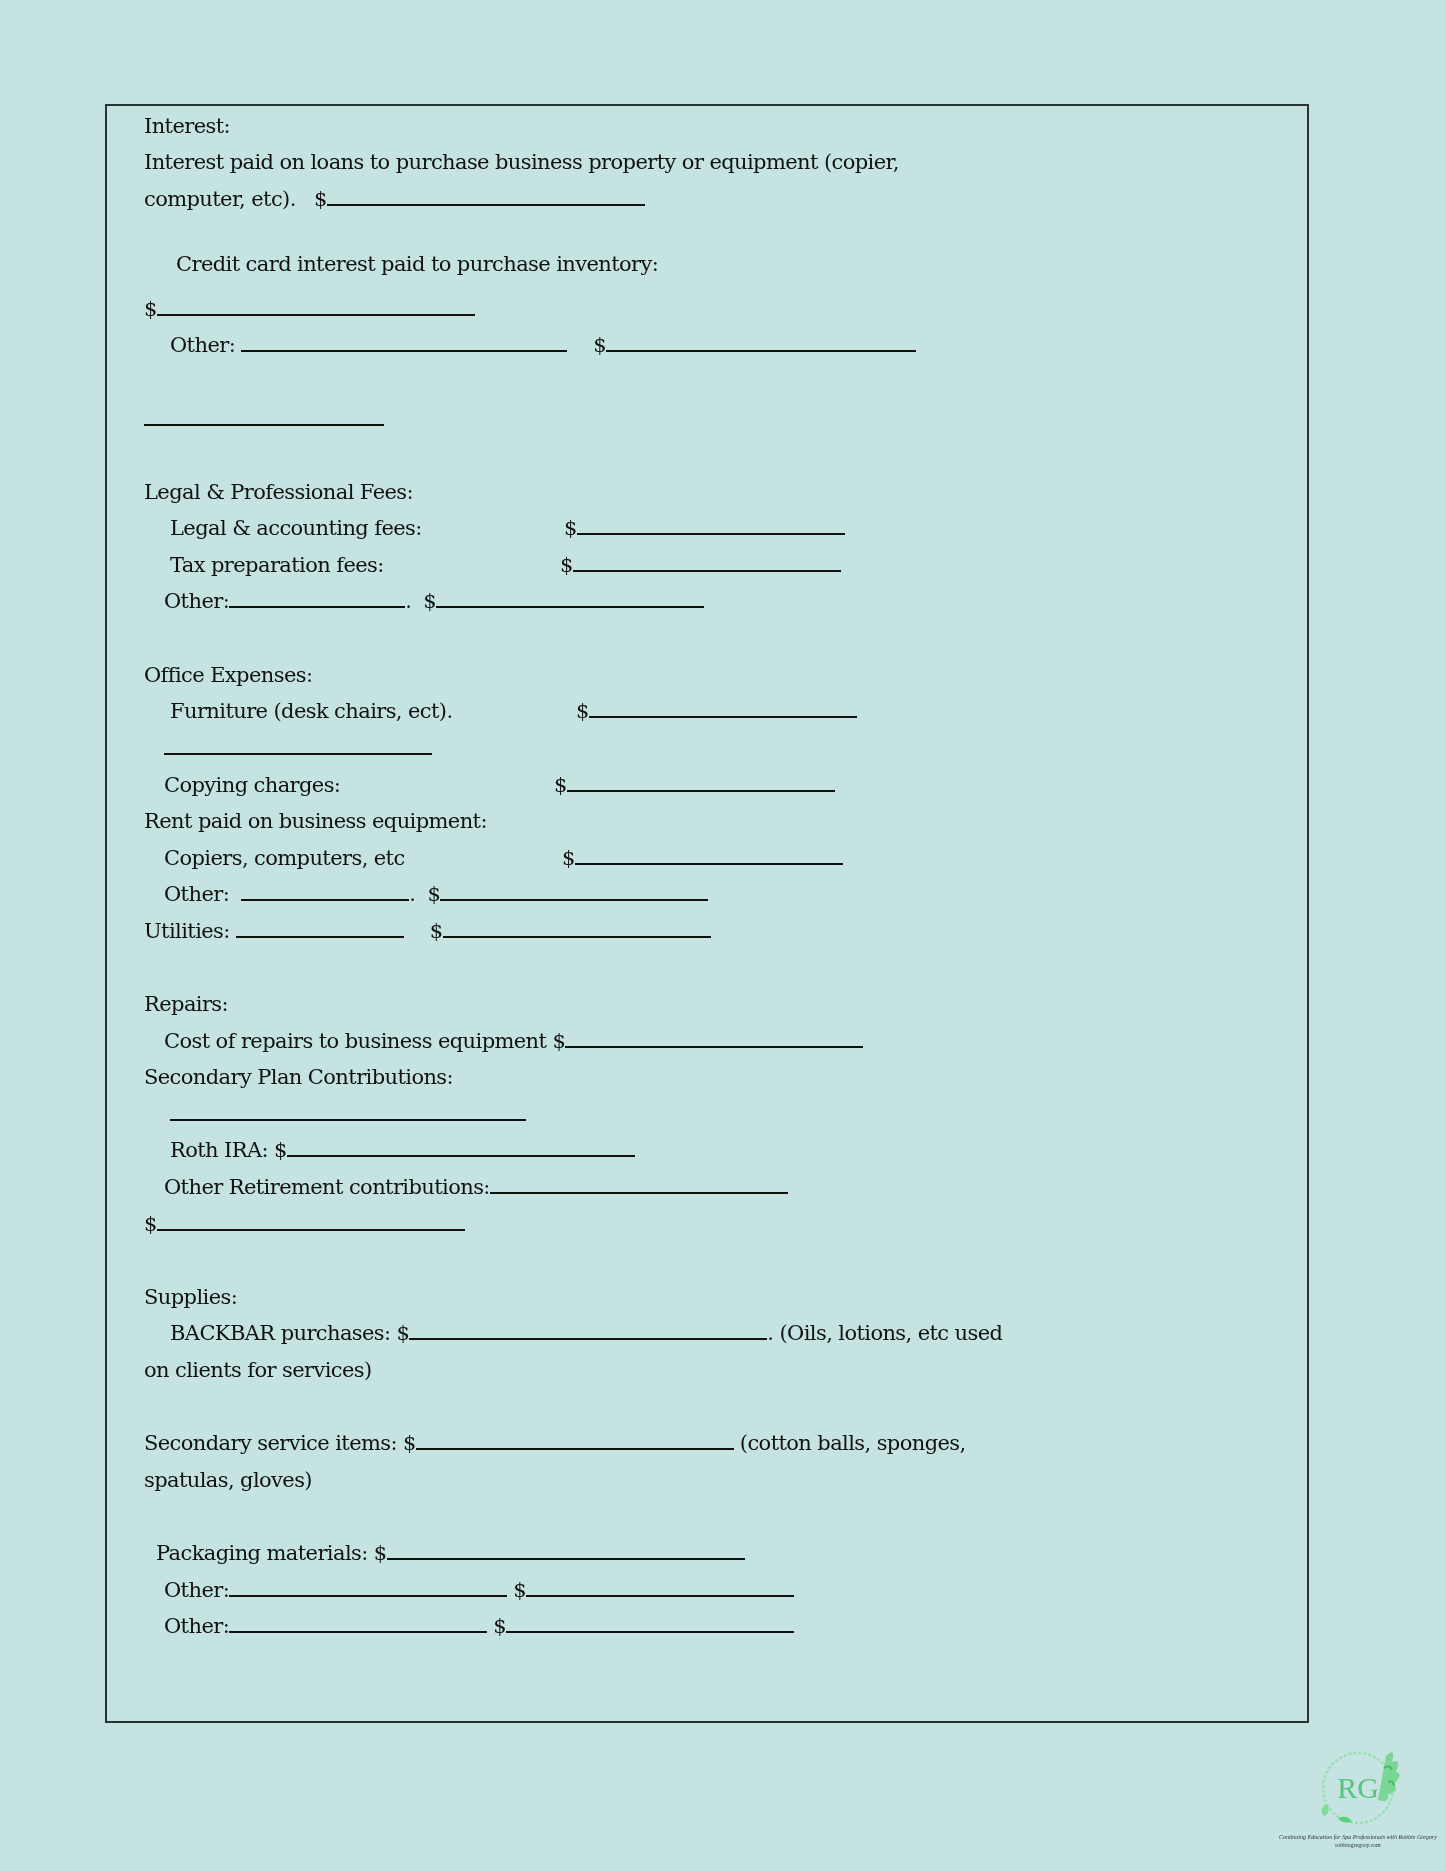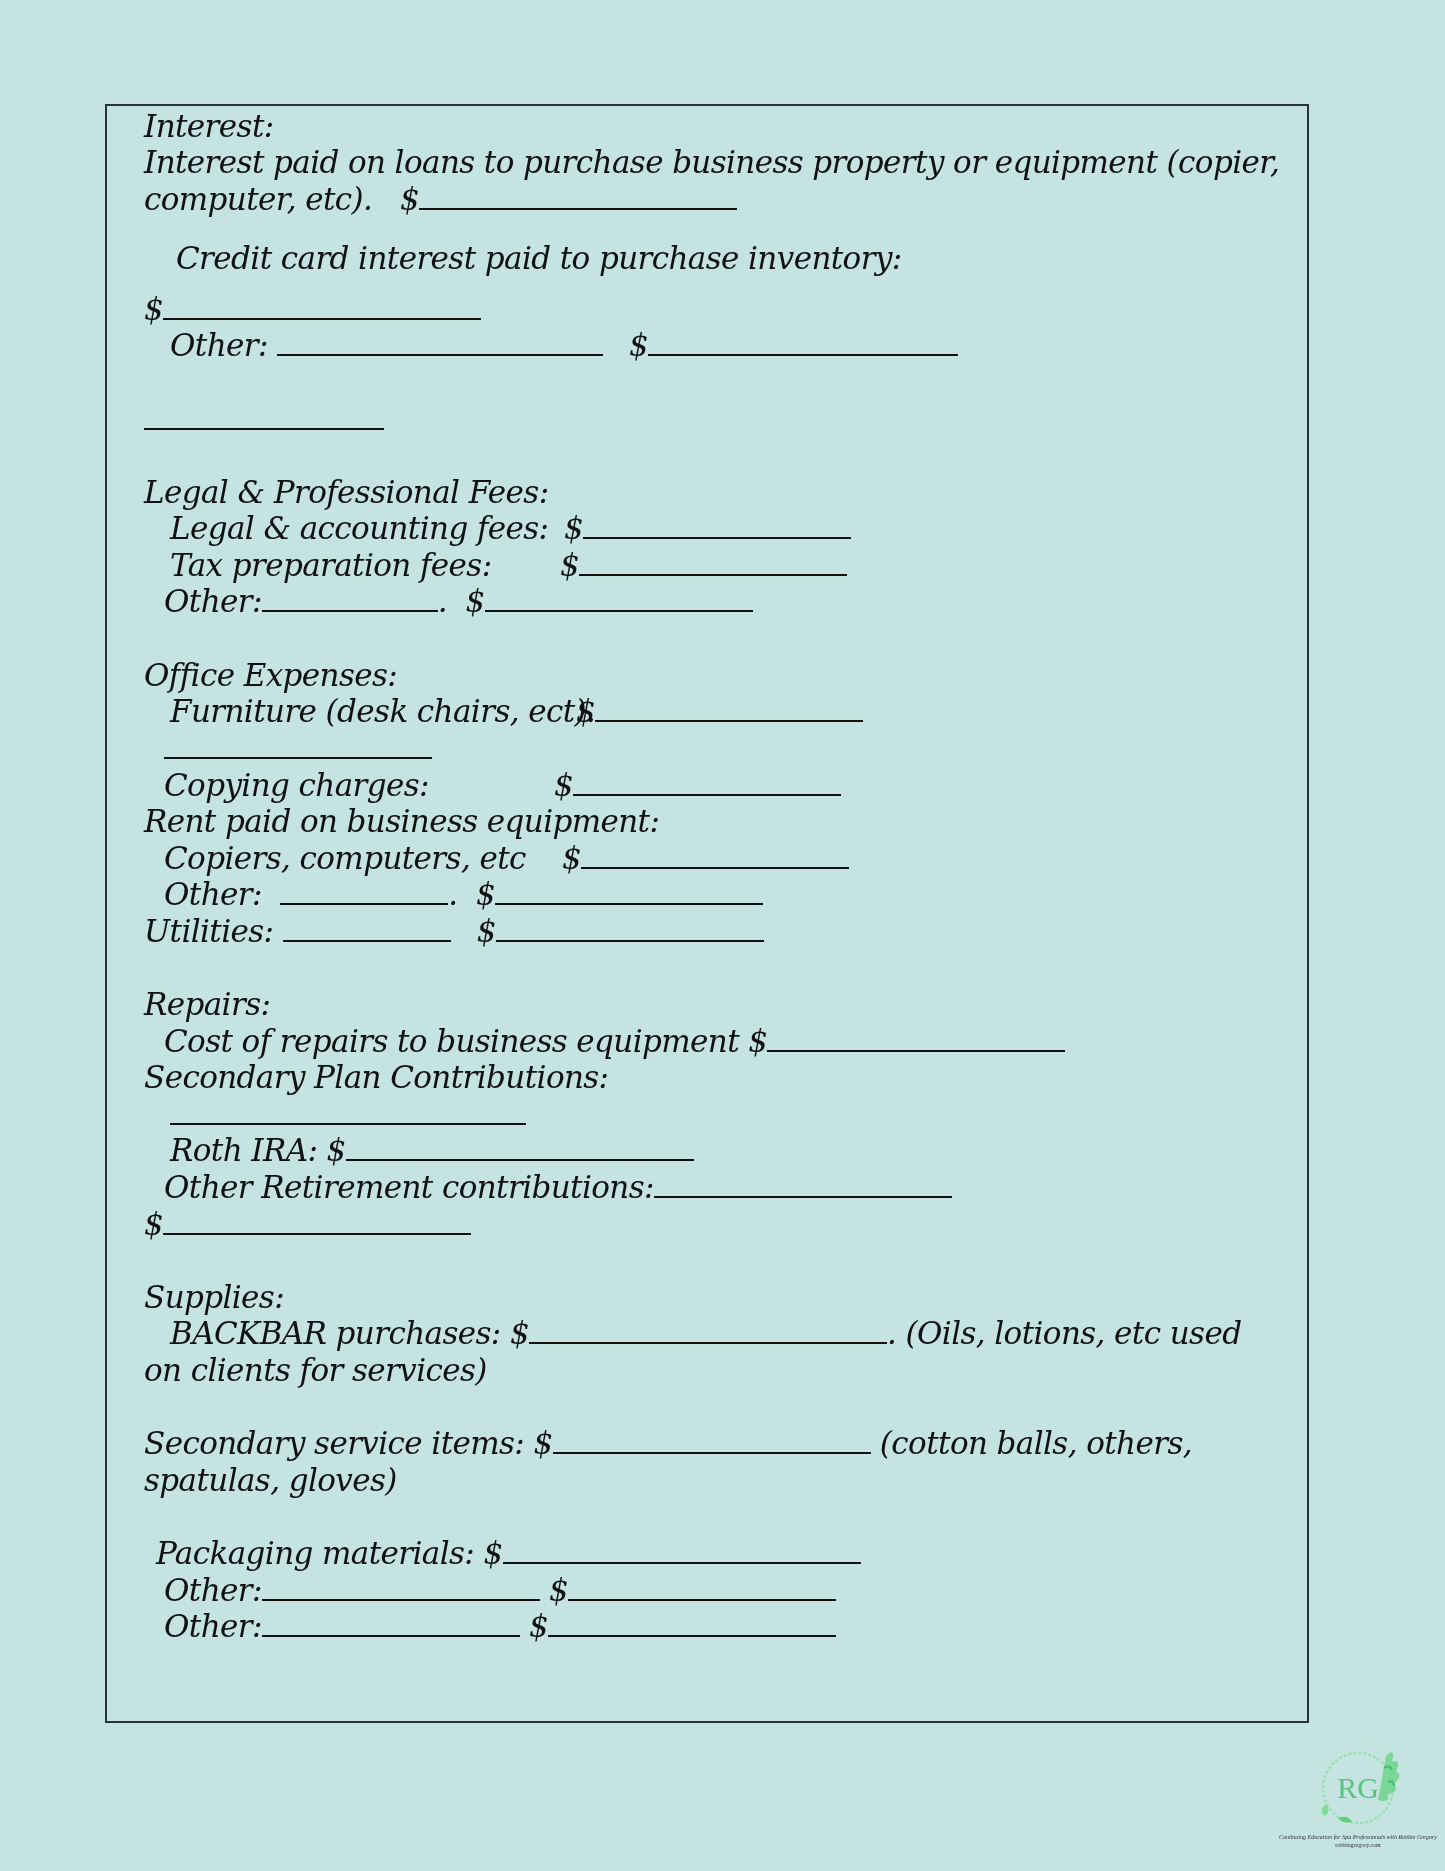--- a/index.html
+++ b/index.html
@@ -14,26 +14,25 @@
     .frame {
       position:absolute;
       left:105px; top:104px;
       width:1204px; height:1619px;
       border:2px solid #2a3433;
       box-sizing:border-box;
     }
     .line {
       position:absolute;
       left:144px;
-      font-size:31px;
+      font-size:21px;
       line-height:36px;
       white-space:pre;
       letter-spacing:-0.6px;
       transform-origin:left center;
-      font-style:italic;
     }
     .blank {
       display:inline-block;
       border-bottom:2px solid #111;
       height:22px;
       vertical-align:baseline;
     }
     .logo {
       position:absolute;
       left:1276px; top:1748px;
@@ -53,21 +52,21 @@
   </style>
 </head>
 <body>
 
 <div class="frame"></div>
 
 <div class="line" style="top:108px"><span>Interest:</span></div>
 <div class="line" style="top:144px"><span>Interest paid on loans to purchase business property or equipment (copier,</span></div>
 <div class="line" style="top:181px"><span>computer, etc).   $</span><span class="blank" style="width:318px"></span></div>
 
-<div class="line" style="top:240px;left:176px"><span>Credit card interest paid to purchase inventory:</span></div>
+<div class="line" style="top:246px;left:176px"><span>Credit card interest paid to purchase inventory:</span></div>
 <div class="line" style="top:291px"><span>$</span><span class="blank" style="width:318px"></span></div>
 <div class="line" style="top:327px;left:170px"><span>Other: </span><span class="blank" style="width:326px"></span><span style="display:inline-block;width:26px"></span><span>$</span><span class="blank" style="width:310px"></span></div>
 
 <div class="line" style="top:401px"><span class="blank" style="width:240px"></span></div>
 
 <div class="line" style="top:474px"><span>Legal &amp; Professional Fees:</span></div>
 <div class="line" style="top:510px;left:170px"><span style="display:inline-block;width:394px">Legal &amp; accounting fees:</span><span>$</span><span class="blank" style="width:268px"></span></div>
 <div class="line" style="top:547px;left:170px"><span style="display:inline-block;width:390px">Tax preparation fees:</span><span>$</span><span class="blank" style="width:268px"></span></div>
 <div class="line" style="top:583px;left:164px"><span>Other:</span><span class="blank" style="width:176px"></span><span>.  $</span><span class="blank" style="width:268px"></span></div>
 
@@ -86,21 +85,21 @@
 <div class="line" style="top:1059px"><span>Secondary Plan Contributions:</span></div>
 <div class="line" style="top:1096px;left:170px"><span class="blank" style="width:356px"></span></div>
 <div class="line" style="top:1132px;left:170px"><span>Roth IRA: $</span><span class="blank" style="width:348px"></span></div>
 <div class="line" style="top:1169px;left:164px"><span>Other Retirement contributions:</span><span class="blank" style="width:298px"></span></div>
 <div class="line" style="top:1206px"><span>$</span><span class="blank" style="width:308px"></span></div>
 
 <div class="line" style="top:1279px"><span>Supplies:</span></div>
 <div class="line" style="top:1315px;left:170px"><span>BACKBAR purchases: $</span><span class="blank" style="width:358px"></span><span>. (Oils, lotions, etc used</span></div>
 <div class="line" style="top:1352px"><span>on clients for services)</span></div>
 
-<div class="line" style="top:1425px"><span>Secondary service items: $</span><span class="blank" style="width:318px"></span><span> (cotton balls, others,</span></div>
+<div class="line" style="top:1425px"><span>Secondary service items: $</span><span class="blank" style="width:318px"></span><span> (cotton balls, sponges,</span></div>
 <div class="line" style="top:1462px"><span>spatulas, gloves)</span></div>
 
 <div class="line" style="top:1535px;left:156px"><span>Packaging materials: $</span><span class="blank" style="width:358px"></span></div>
 <div class="line" style="top:1572px;left:164px"><span>Other:</span><span class="blank" style="width:278px"></span><span> $</span><span class="blank" style="width:268px"></span></div>
 <div class="line" style="top:1608px;left:164px"><span>Other:</span><span class="blank" style="width:258px"></span><span> $</span><span class="blank" style="width:288px"></span></div>
 
 <div class="logo">
   <svg width="166" height="122" viewBox="0 0 166 122">
     <circle cx="82" cy="40" r="35" fill="none" stroke="#9be0b4" stroke-width="2.5" stroke-dasharray="3 2"></circle>
     <path d="M110 8 q10 -10 6 6 q10 -4 4 10 q8 2 -2 12 q6 8 -6 10 q2 10 -10 6" fill="#6fd58a" opacity="0.85"></path>

